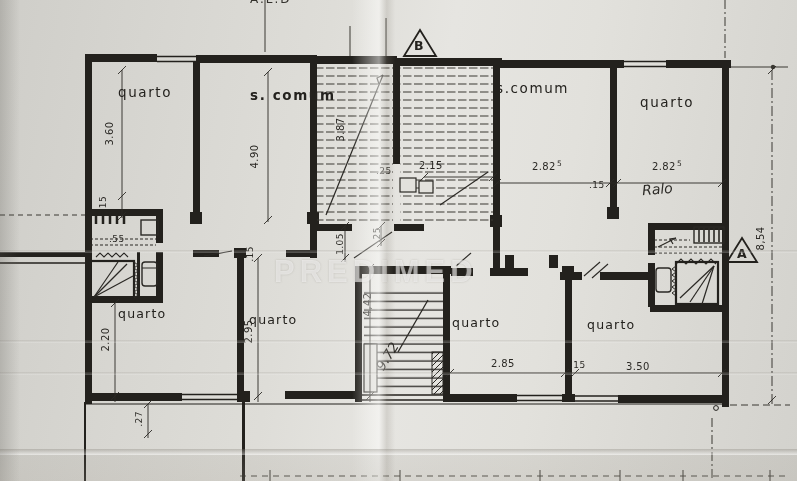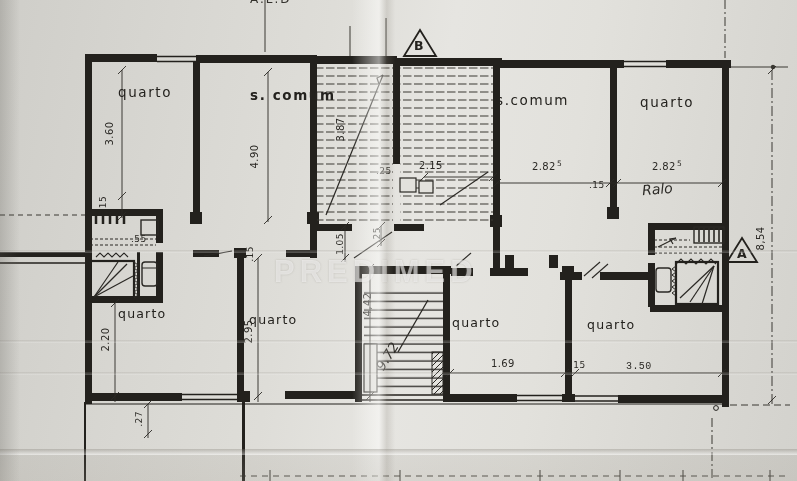--- a/index.html
+++ b/index.html
@@ -252,21 +252,21 @@
     <g stroke="#23211d" stroke-width="1.8" fill="none">
       <path d="M420 30 L404 56 L436 56 Z"></path>
       <path d="M742 238 L727 262 L757 262 Z"></path>
     </g>
   </svg>
 
   <span class="lbl topnote">A.L.D</span>
 
   <span class="lbl room" style="left:118px;top:84px;">quarto</span>
   <span class="lbl room" style="left:250px;top:87px;font-weight:bold;">s. comum</span>
-  <span class="lbl room" style="left:496px;top:92px;">s.comum</span>
+  <span class="lbl room" style="left:496px;top:80px;">s.comum</span>
   <span class="lbl room" style="left:640px;top:94px;">quarto</span>
 
   <span class="lbl room small" style="left:118px;top:306px;">quarto</span>
   <span class="lbl room small" style="left:249px;top:312px;">quarto</span>
   <span class="lbl room small" style="left:452px;top:315px;">quarto</span>
   <span class="lbl room small" style="left:587px;top:317px;">quarto</span>
 
   <span class="lbl hand" style="left:642px;top:181px;transform:rotate(-5deg);">Ralo</span>
   <span class="lbl hand rot" style="left:372px;top:348px;transform:rotate(-58deg);font-size:13.5px;">9.72</span>
 
@@ -275,31 +275,31 @@
   <span class="lbl dim rot" style="left:243px;top:151px;">4.90</span>
   <span class="lbl dim rot" style="left:329px;top:124px;">3.87</span>
   <span class="lbl dim" style="left:419px;top:160px;">2.15</span>
   <span class="lbl dim tiny" style="left:376px;top:166px;">.25</span>
 
   <span class="lbl dim" style="left:532px;top:159px;"><span>2.82</span><span class="sup">5</span></span>
   <span class="lbl dim tiny" style="left:589px;top:180px;">.15</span>
   <span class="lbl dim" style="left:652px;top:159px;"><span>2.82</span><span class="sup">5</span></span>
 
   <span class="lbl dim rot" style="left:749px;top:233px;">8,54</span>
-  <span class="lbl dim tiny" style="left:131px;top:234px;">.55</span>
+  <span class="lbl dim tiny" style="left:109px;top:234px;">.55</span>
   <span class="lbl dim rot tiny" style="left:329px;top:239px;">1.05</span>
   <span class="lbl dim rot tiny" style="left:369px;top:230px;">.25</span>
   <span class="lbl dim rot tiny" style="left:242px;top:249px;">.15</span>
 
   <span class="lbl dim rot" style="left:94px;top:334px;">2.20</span>
   <span class="lbl dim rot" style="left:237px;top:326px;">2.95</span>
   <span class="lbl dim rot" style="left:356px;top:299px;">4,42</span>
-  <span class="lbl dim" style="left:491px;top:358px;">1.69</span>
+  <span class="lbl dim" style="left:491px;top:358px;">2.85</span>
   <span class="lbl dim tiny" style="left:570px;top:360px;">.15</span>
-  <span class="lbl dim" style="left:626px;top:361px;font-family:Liberation Mono, monospace;">3.50</span>
+  <span class="lbl dim" style="left:626px;top:361px;">3.50</span>
   <span class="lbl dim rot tiny" style="left:131px;top:414px;">.27</span>
 
   <span class="lbl marker" style="left:414px;top:38px;">B</span>
   <span class="lbl marker" style="left:737px;top:246px;">A</span>
 
   <div class="watermark">PREDIMED</div>
 
   <div class="fold-v"></div>
   <div class="crease c1"></div>
   <div class="crease c2"></div>

